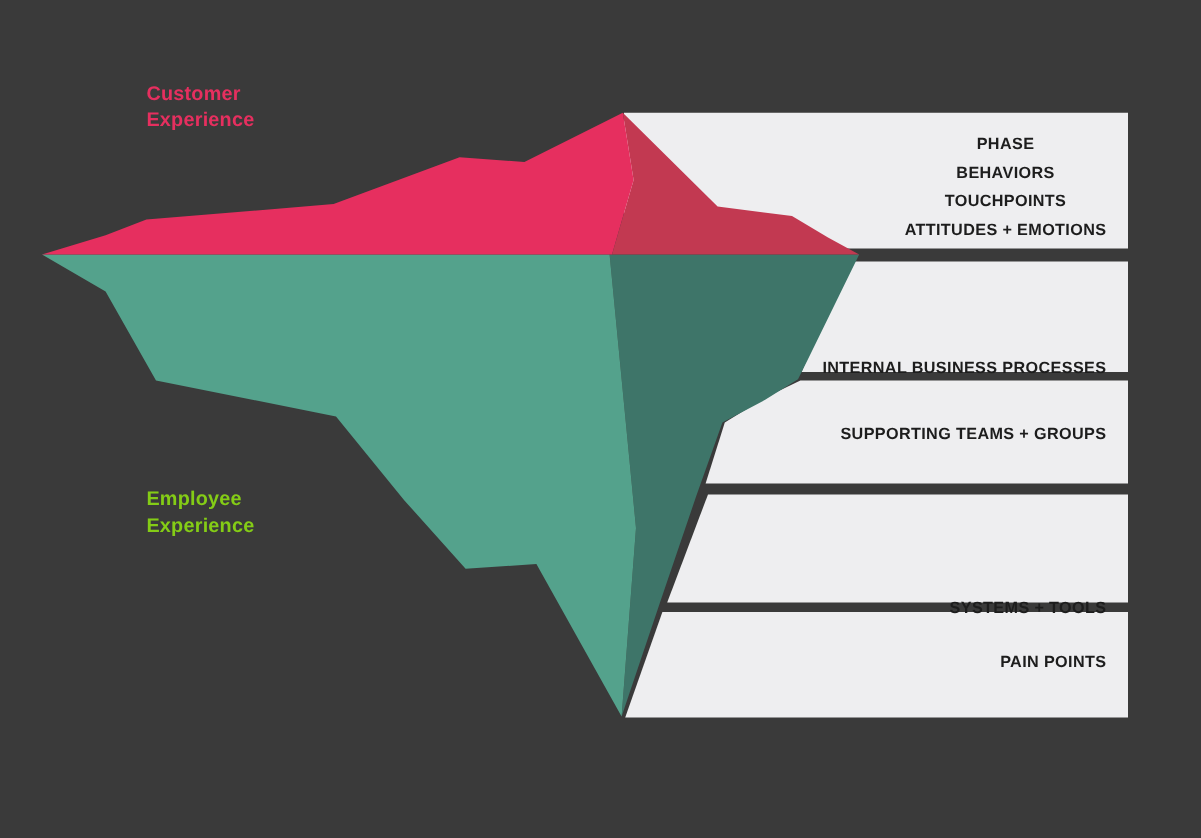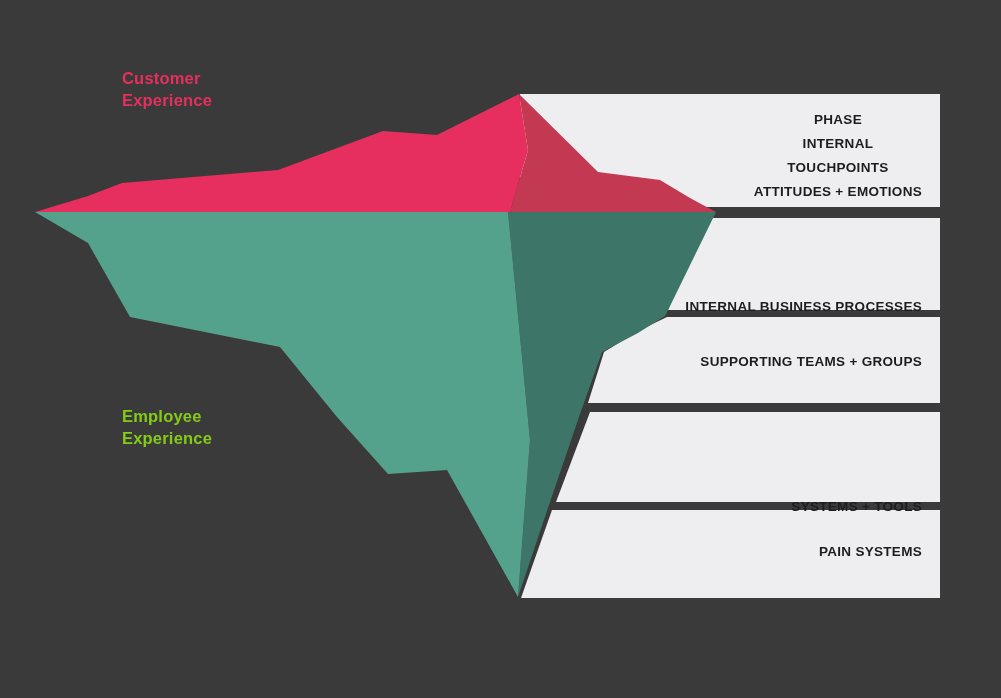--- a/index.html
+++ b/index.html
@@ -65,22 +65,22 @@
     <span>Customer</span>
     <span>Experience</span>
   </div>
   <div class="side-label employee">
     <span>Employee</span>
     <span>Experience</span>
   </div>
 
   <div class="panel-label surface">
     <span>PHASE</span>
-    <span>INTERNAL</span>
+    <span>BEHAVIORS</span>
     <span>TOUCHPOINTS</span>
     <span>ATTITUDES + EMOTIONS</span>
   </div>
   <div class="panel-label internal">INTERNAL BUSINESS PROCESSES</div>
   <div class="panel-label supporting">SUPPORTING TEAMS + GROUPS</div>
   <div class="panel-label systems">SYSTEMS + TOOLS</div>
-  <div class="panel-label pain">PAIN SYSTEMS</div>
+  <div class="panel-label pain">PAIN POINTS</div>
 
 </div>
 
 </body></html>

